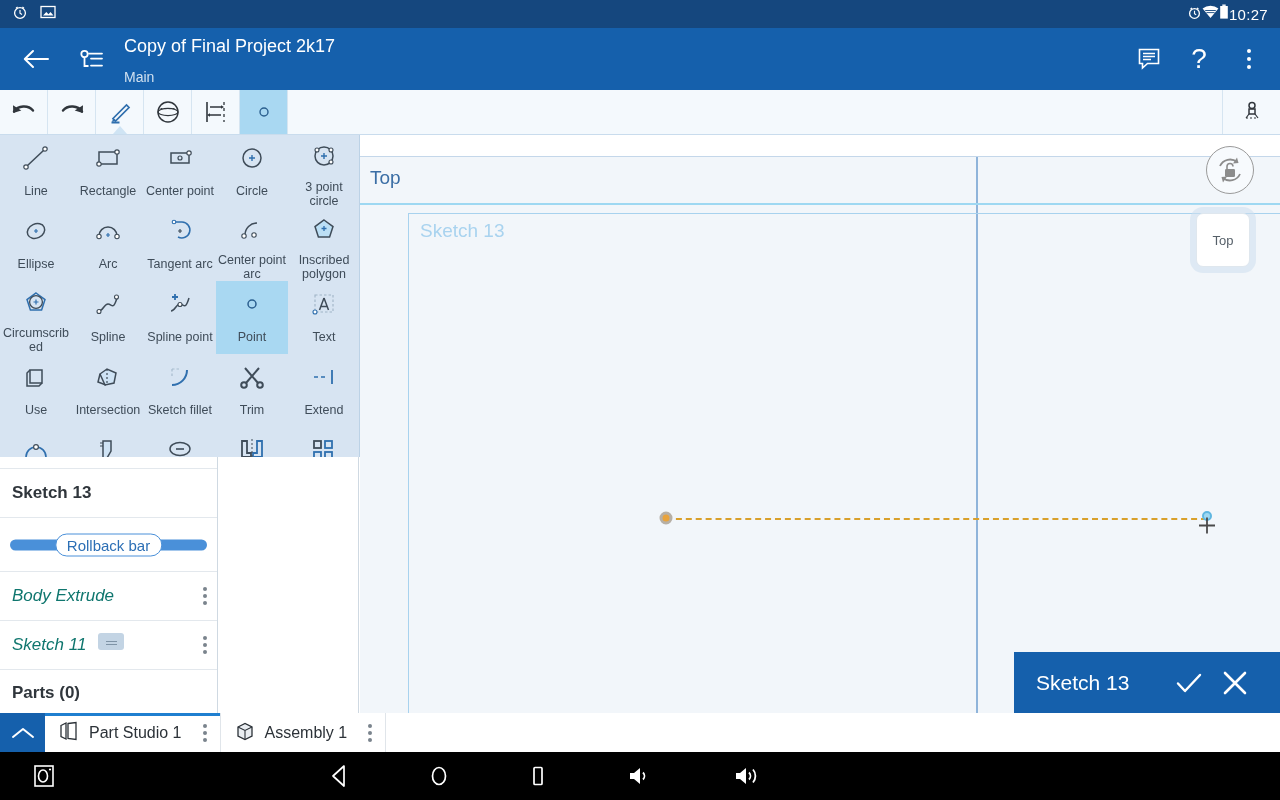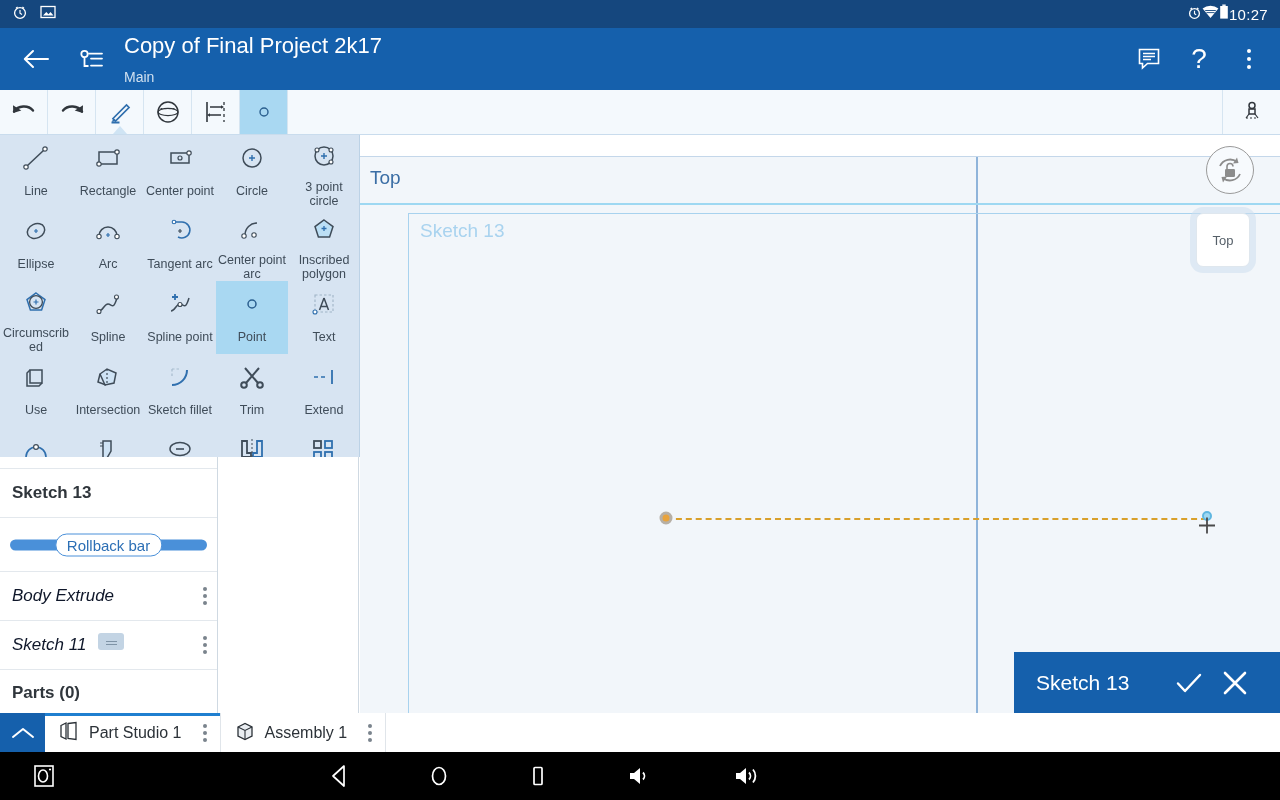--- a/index.html
+++ b/index.html
@@ -24,21 +24,21 @@
 
   
   .app-header {
     position: absolute; left: 0; top: 28px; width: 1280px; height: 62px;
     background: #1560ac;
     display: flex; align-items: center;
   }
   .hdr-back { width: 72px; display: flex; align-items: center; justify-content: center; }
   .hdr-doc-icon { width: 40px; display: flex; align-items: center; justify-content: center; }
   .hdr-titles { margin-left: 12px; display: flex; flex-direction: column; justify-content: center; }
-  .hdr-title { color: #ffffff; font-size: 22px; line-height: 26px; }
+  .hdr-title { color: #ffffff; font-size: 18px; line-height: 26px; }
   .hdr-sub { color: #cfe0f0; font-size: 14px; line-height: 18px; margin-top: 9px; }
   .hdr-spacer { flex: 1; }
   .hdr-actions { display: flex; align-items: center; gap: 16px; padding-right: 14px; }
   .hdr-btn { width: 34px; height: 40px; display: flex; align-items: center; justify-content: center; color: #fff; }
   .qmark { font-size: 28px; color: #fff; font-weight: 300; line-height: 28px; }
   .kebab { display: flex; flex-direction: column; gap: 4px; align-items: center; }
   .kebab i { width: 4px; height: 4px; border-radius: 50%; background: #fff; display: block; }
 
   
   .tool-bar {
@@ -87,21 +87,21 @@
     position: absolute; left: 0; top: 457px; width: 218px; height: 256px;
     background: #ffffff; border-right: 1px solid #cfd9e2;
     overflow: hidden;
   }
   .tree-row {
     height: 49px; display: flex; align-items: center;
     border-bottom: 1px solid #e3e8ed; padding: 0 12px;
     position: relative;
   }
   .tree-row .t-lbl { font-size: 17px; color: #30363c; font-weight: bold; }
-  .tree-row.dim .t-lbl { color: #0f172a; font-style: italic; font-weight: normal; font-size: 17px; }
+  .tree-row.dim .t-lbl { color: #0f766e; font-style: italic; font-weight: normal; font-size: 17px; }
   .tree-row .row-kebab { position: absolute; right: 10px; top: 50%; transform: translateY(-50%);
     display: flex; flex-direction: column; gap: 3px; }
   .tree-row .row-kebab i { width: 4px; height: 4px; border-radius: 50%; background: #7a848d; display: block; }
   .tree-clip-top { height: 12px; border-bottom: 1px solid #e3e8ed; overflow: hidden; }
 
   .rollback-row { height: 54px; display: flex; align-items: center; border-bottom: 1px solid #e3e8ed; position: relative; }
   .rollback-bar { position: absolute; left: 10px; right: 10px; top: 50%; transform: translateY(-50%);
     height: 11px; background: #4a90d9; border-radius: 6px; }
   .rollback-chip {
     position: absolute; left: 50%; top: 50%; transform: translate(-50%, -50%);

